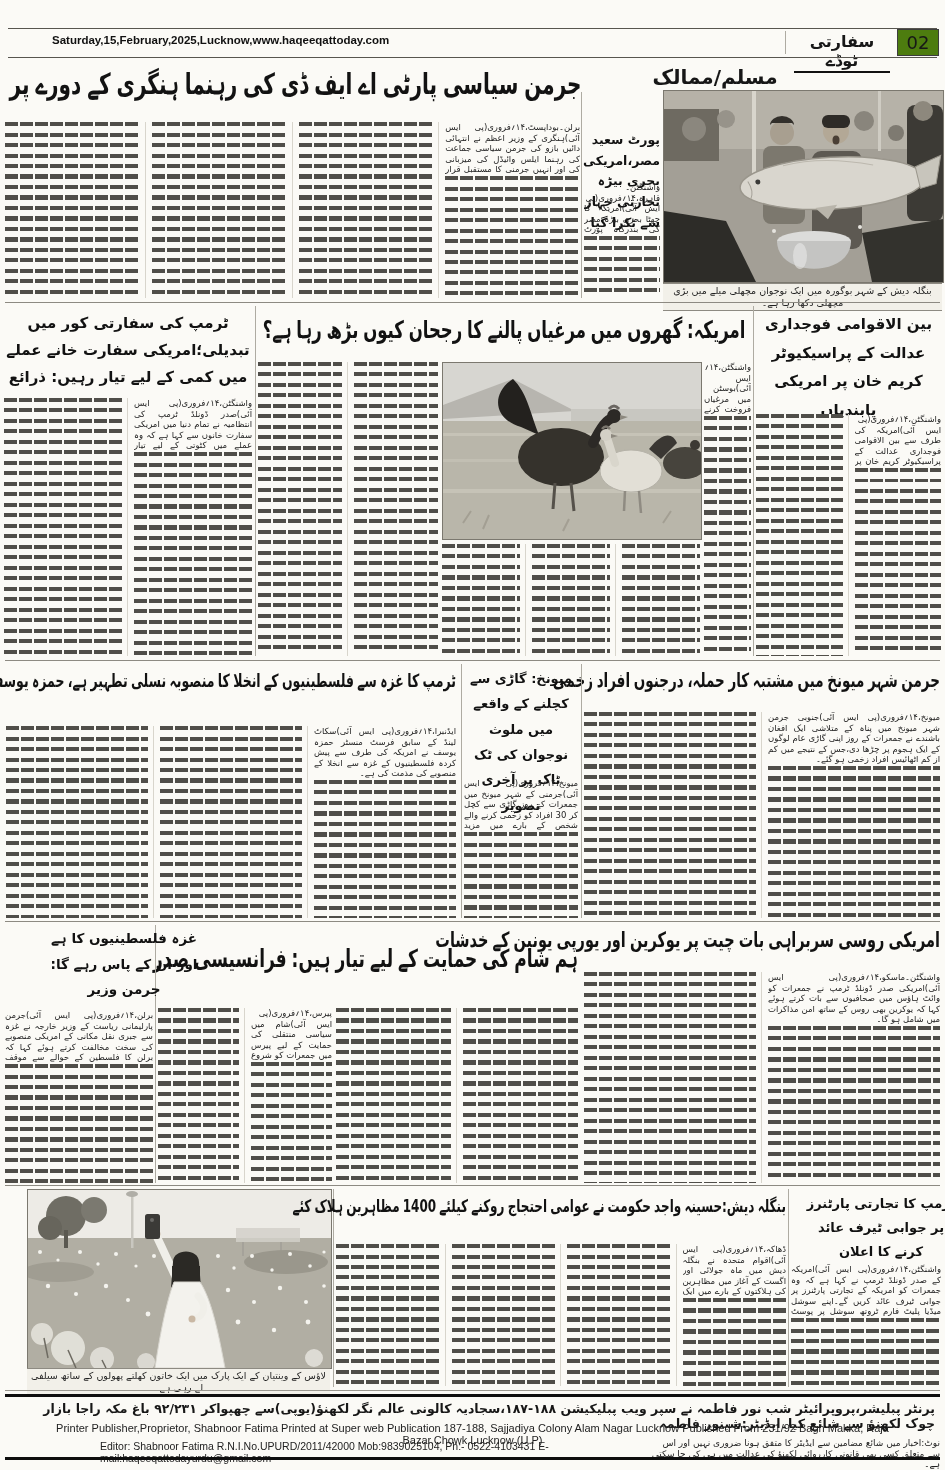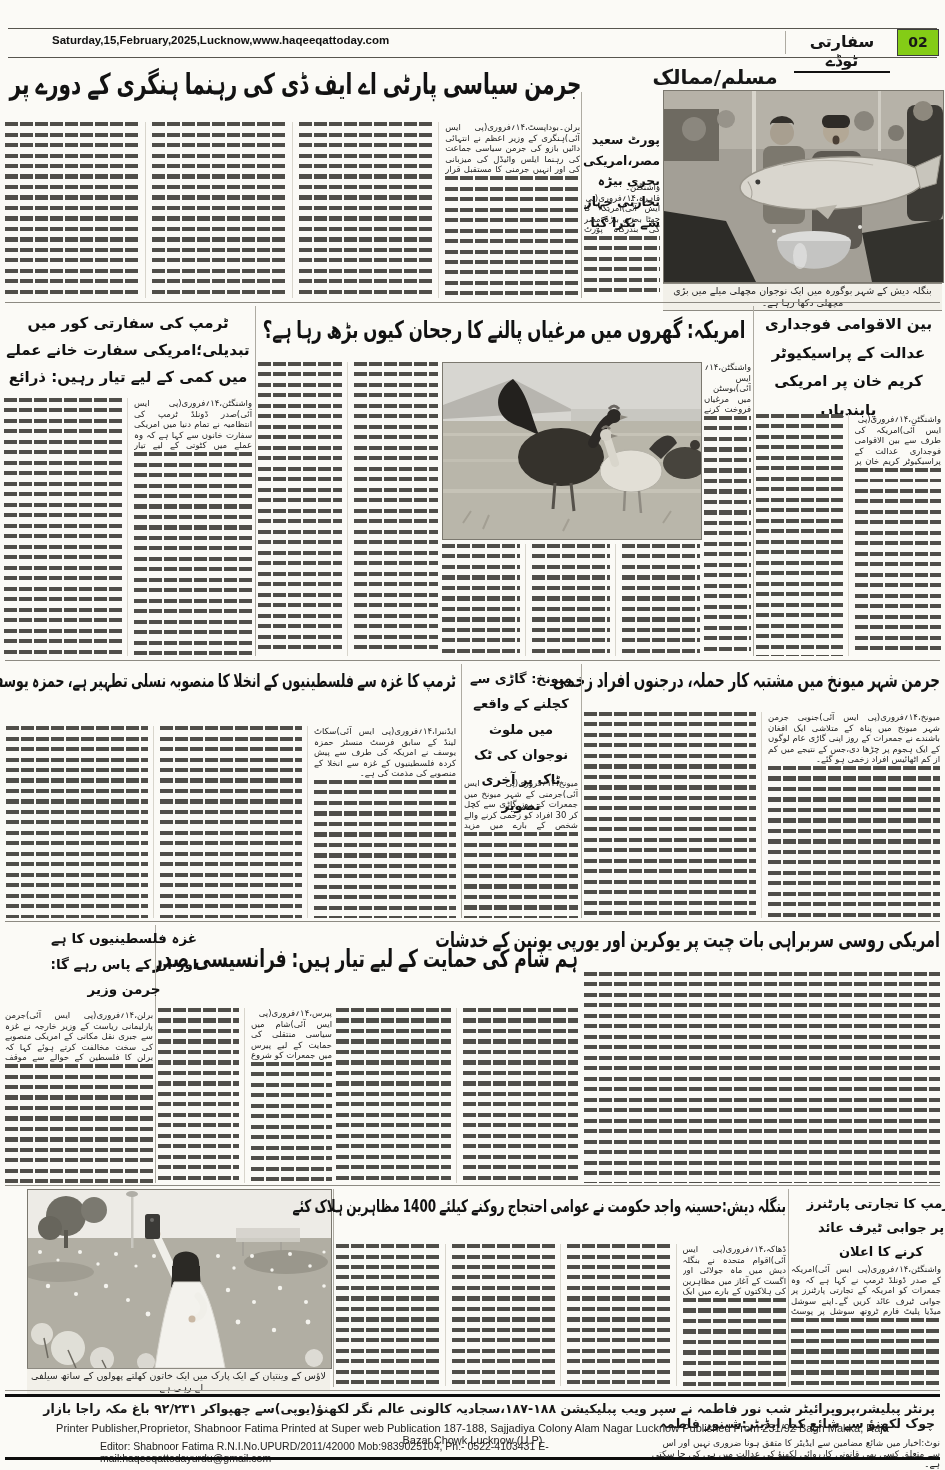--- a/index.html
+++ b/index.html
@@ -31,21 +31,21 @@
   .eng{font-family:"Liberation Sans",sans-serif;}
 </style>
 </head>
 <body>
 
 <div class="hr" style="left:8px;top:28px;width:929px;"></div>
 <div class="abs eng" style="left:52px;top:34px;font-size:11.5px;font-weight:bold;color:#111;">Saturday,15,February,2025,Lucknow,www.haqeeqattoday.com</div>
 <div class="abs rtl" style="left:652px;top:29px;width:126px;font-size:20px;font-weight:bold;text-align:center;margin-top:36px;">مسلم/ممالک</div>
 <div class="vr" style="left:785px;top:31px;height:23px;"></div>
 <div class="abs rtl" style="left:794px;top:32px;width:96px;font-size:16px;font-weight:bold;text-align:center;border-bottom:2px solid #111;padding-bottom:1px;">سفارتی ٹوڈے</div>
-<div class="abs" style="left:897px;top:29px;width:40px;height:25px;border:1px solid #3d3d3d;background:#84cc16;font-size:14px;font-weight:bold;text-align:center;line-height:25px;">02</div>
+<div class="abs" style="left:897px;top:29px;width:40px;height:25px;border:1px solid #3d3d3d;background:#4d7c0f;font-size:18px;font-weight:normal;text-align:center;line-height:25px;">02</div>
 <div class="hr" style="left:8px;top:57px;width:929px;"></div>
 
 <div class="hl tall" style="left:8px;top:66px;width:575px;font-size:20px;">جرمن سیاسی پارٹی اے ایف ڈی کی رہنما ہنگری کے دورے پر</div>
 <div class="cols" style="left:5px;top:122px;width:575px;height:176px;">
   <div class="col">
       <div class="dl">برلن۔بوداپسٹ،۱۴؍فروری(پی ایس آئی)ہنگری کے وزیر اعظم نے انتہائی دائیں بازو کی جرمن سیاسی جماعت کی رہنما ایلس وائیڈل کی میزبانی کی اور انہیں جرمنی کا مستقبل قرار دیا۔</div>
       <div class="sim"></div>
     </div>
   <div class="col">
       <div class="sim"></div>
@@ -228,20 +228,24 @@
     </div>
   <div class="col">
       <div class="sim"></div>
     </div>
 </div>
 
 <div class="hr" style="left:5px;top:921px;width:935px;background:#8d8a82;"></div>
 
 <div class="hl tall" style="left:462px;top:928px;width:478px;font-size:14.5px;">امریکی روسی سربراہی بات چیت پر یوکرین اور یورپی یونین کے خدشات</div>
 <div class="cols" style="left:584px;top:972px;width:356px;height:211px;">
+  <div class="col">
+      <div class="dl">واشنگٹن۔ماسکو،۱۴؍فروری(پی ایس آئی)امریکی صدر ڈونلڈ ٹرمپ نے جمعرات کو وائٹ ہاؤس میں صحافیوں سے بات کرتے ہوئے کہا کہ یوکرین بھی روس کے ساتھ امن مذاکرات میں شامل ہو گا۔</div>
+      <div class="sim"></div>
+    </div>
   <div class="col">
       <div class="sim"></div>
     </div>
 </div>
 <div class="cols" style="left:336px;top:1008px;width:242px;height:175px;">
   <div class="col">
       <div class="sim"></div>
     </div>
   <div class="col">
       <div class="sim"></div>

